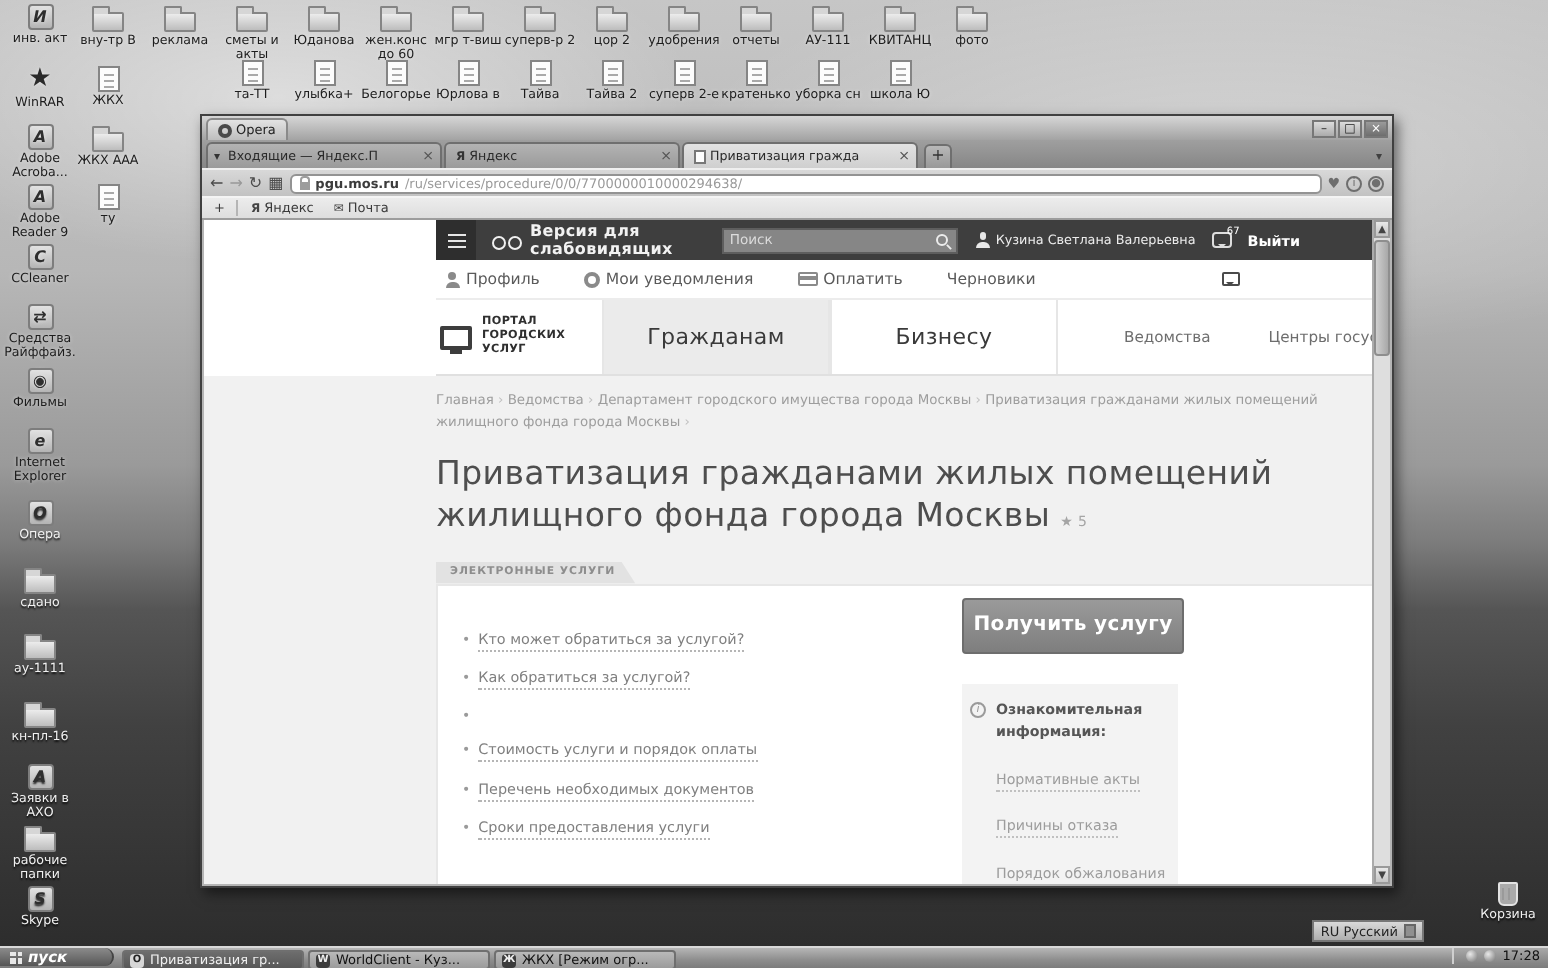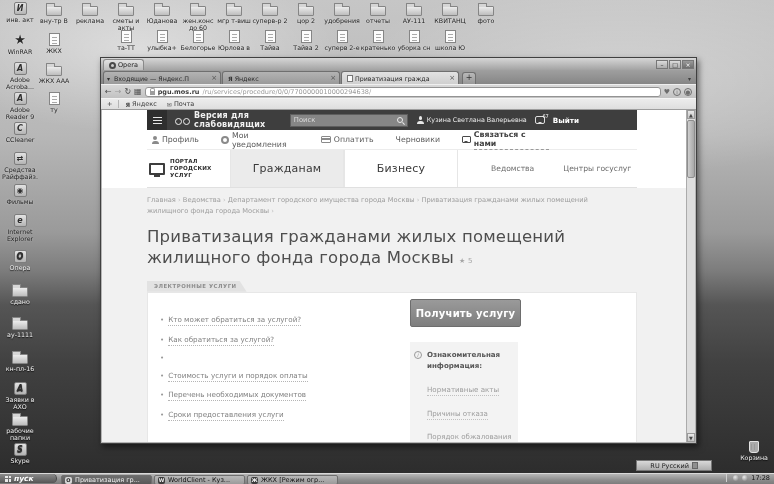--- a/index.html
+++ b/index.html
@@ -45,21 +45,21 @@
   .task.active{background:linear-gradient(#6d6d6d,#585858);color:#f0f0f0;}
   .task .tico{width:7px;height:7px;border-radius:2px;background:#3c3c3c;color:#eee;font-size:5px;font-weight:bold;
     display:flex;align-items:center;justify-content:center;flex:none;}
   .task.active .tico{background:#d7d7d7;color:#222;}
   .task .tico::before{content:attr(data-g);}
   #tray{margin-left:auto;display:flex;align-items:center;gap:3px;padding:0 4px 0 6px;
     background:linear-gradient(#a9a9a9,#838383);border-left:1px solid #cfcfcf;font-size:6.5px;color:#111;}
   .trayico{width:6px;height:6px;border-radius:50%;background:radial-gradient(circle at 35% 35%,#e9e9e9,#6f6f6f);}
 
   #langbar{position:absolute;right:62px;bottom:13px;height:11px;display:flex;align-items:center;gap:3px;
-    background:linear-gradient(#d9d9d9,#aeaeae);border:1px solid #777;padding:0 13px;font-size:6.5px;color:#222;z-index:55;}
+    background:linear-gradient(#d9d9d9,#aeaeae);border:1px solid #777;padding:0 3px;font-size:6.5px;color:#222;z-index:55;}
   #langbar .lb-btn{width:6px;height:7px;background:#8f8f8f;border:1px solid #666;}
 
   
   #window{position:absolute;left:100px;top:57px;width:597px;height:387px;background:#b5b5b5;
     border:1px solid #404040;box-shadow:2px 3px 6px rgba(0,0,0,.5);display:flex;flex-direction:column;z-index:40;}
   #titlebar{height:12px;background:linear-gradient(#d6d6d6,#a3a3a3);display:flex;align-items:center;padding:0 2px;}
   .opera-chip{display:flex;align-items:center;gap:2px;background:linear-gradient(#e3e3e3,#bdbdbd);
     border:1px solid #8a8a8a;border-bottom:none;border-radius:3px 3px 0 0;height:11px;margin-top:1px;padding:0 5px;font-size:6.5px;color:#222;}
   .opera-o{width:7px;height:7px;border-radius:50%;border:2px solid #4a4a4a;}
   #winbtns{margin-left:auto;display:flex;gap:1px;}
@@ -104,21 +104,21 @@
   #pagearea{flex:1;position:relative;overflow:hidden;
     background:linear-gradient(180deg,#ffffff 0,#ffffff 78px,#f1f1f1 78px,#f1f1f1 100%);}
   #vscroll{width:9px;background:#dedede;border-left:1px solid #ababab;position:relative;flex:none;}
   #vscroll .sarr{position:absolute;left:0;right:0;height:9px;background:linear-gradient(#e9e9e9,#c4c4c4);
     border:1px solid #9a9a9a;font-size:5px;text-align:center;line-height:8px;color:#444;}
   #vscroll .sarr.up{top:0;} #vscroll .sarr.dn{bottom:0;}
   #vscroll .thumb{position:absolute;left:0;right:0;top:10px;height:58px;background:linear-gradient(90deg,#cfcfcf,#a8a8a8);
     border:1px solid #8e8e8e;border-radius:2px;}
 
   
-  #site{width:490px;margin-left:45px;position:relative;}
+  #site{width:490px;margin-left:116px;position:relative;}
   #darkbar{height:20px;background:#3e3e3e;display:flex;align-items:center;padding-right:58px;}
   #hamb{width:20px;height:20px;background:#2e2e2e;display:flex;align-items:center;justify-content:center;flex:none;}
   .hamb-g{width:9px;height:7px;border-top:1.5px solid #e6e6e6;border-bottom:1.5px solid #e6e6e6;position:relative;}
   .hamb-g::before{content:"";position:absolute;left:0;right:0;top:2px;height:1.5px;background:#e6e6e6;}
   .glasses{width:15px;height:8px;position:relative;margin:0 4px 0 8px;flex:none;}
   .glasses::before,.glasses::after{content:"";position:absolute;top:2px;width:5px;height:5px;border:1px solid #f0f0f0;border-radius:50%;}
   .glasses::before{left:0;} .glasses::after{right:0;}
   #access-label{font-size:8px;font-weight:bold;color:#f2f2f2;letter-spacing:.2px;}
   #searchbox{width:118px;height:13px;margin-left:14px;background:#868686;border:1px solid #5e5e5e;display:flex;
     align-items:center;padding:0 3px;flex:none;}
@@ -600,21 +600,20 @@
                 <span>Оплатить</span>
               </div>
 
               <div class="mitem t-none">
 
                 <span>Черновики</span>
               </div>
             </div>
           <div id="contact">
             <span class="chat-dark"></span>
-            <span class="lbl">Связаться с нами</span>
           </div>
         </div>
 
         
         <div id="pheader">
           <div id="plogo">
             <span class="monitor"></span>
             <span class="ltxt">
               <span>ПОРТАЛ</span><br>
               <span>ГОРОДСКИХ</span><br>

